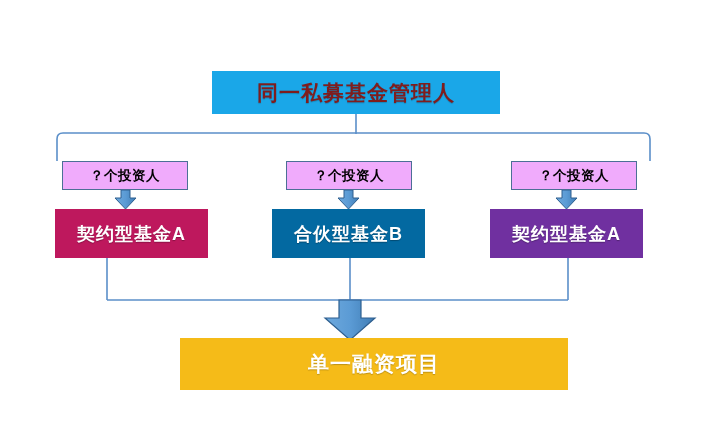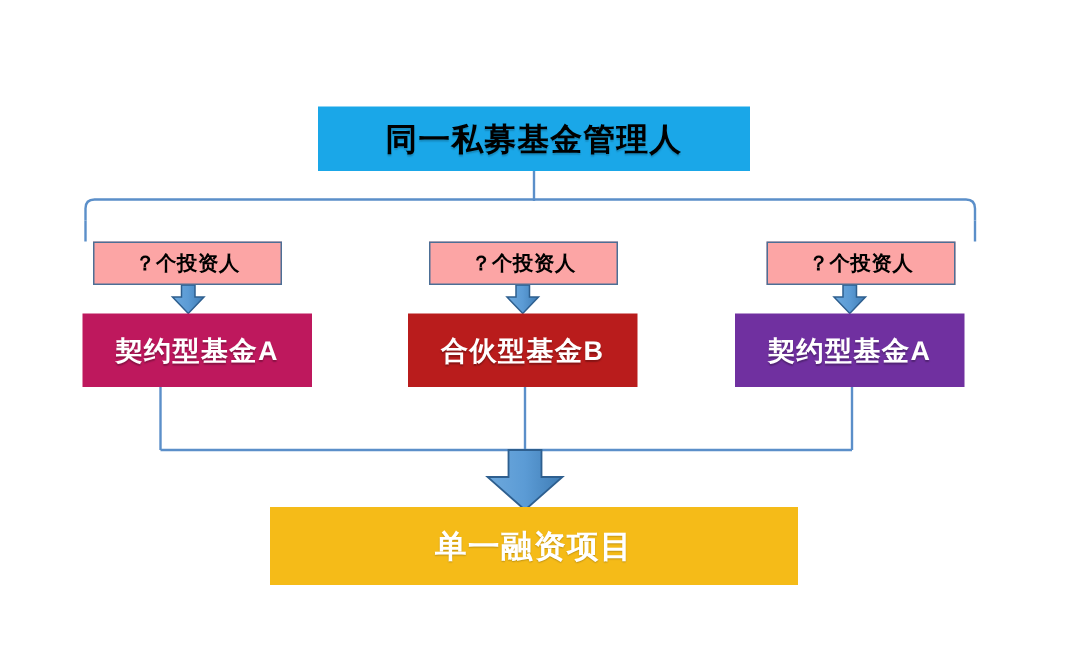--- a/index.html
+++ b/index.html
@@ -35,31 +35,31 @@
     letter-spacing: 1px;
     white-space: nowrap;
   }
   
   .node--manager {
     left: 212px;
     top: 71px;
     width: 288px;
     height: 43px;
     background: #1aa7e8;
-    color: #000000;
+    color: #7f1d1d;
     font-size: 21px;
     font-weight: 700;
     text-shadow: 0 1px 1px rgba(0,0,0,0.18);
   }
   
   .node--investor {
     top: 161px;
     width: 126px;
     height: 29px;
-    background: #fca5a5;
+    background: #f0abfc;
     border: 1.5px solid #4c6f96;
     color: #000000;
     font-size: 13.5px;
     font-weight: 700;
     letter-spacing: 0.5px;
     font-family: "DejaVu Serif", "Liberation Serif", serif;
   }
   .node--investor.col-1 { left: 62px; }
   .node--investor.col-2 { left: 286px; }
   .node--investor.col-3 { left: 511px; }
@@ -72,31 +72,31 @@
     font-size: 18px;
     font-weight: 700;
     text-shadow: 0 1px 1px rgba(0,0,0,0.28);
   }
   .node--fund.col-1 {
     left: 55px;
     background: #be185d;
   }
   .node--fund.col-2 {
     left: 272px;
-    background: #b91c1c;
+    background: #0369a1;
   }
   .node--fund.col-3 {
     left: 490px;
     background: #7030a0;
   }
   
   .node--project {
     left: 180px;
     top: 338px;
-    width: 352px;
+    width: 388px;
     height: 52px;
     background: #f5bb18;
     color: #ffffff;
     font-size: 21px;
     font-weight: 700;
     text-shadow: 0 1px 1px rgba(0,0,0,0.22);
   }
 </style>
 </head>
 <body>

